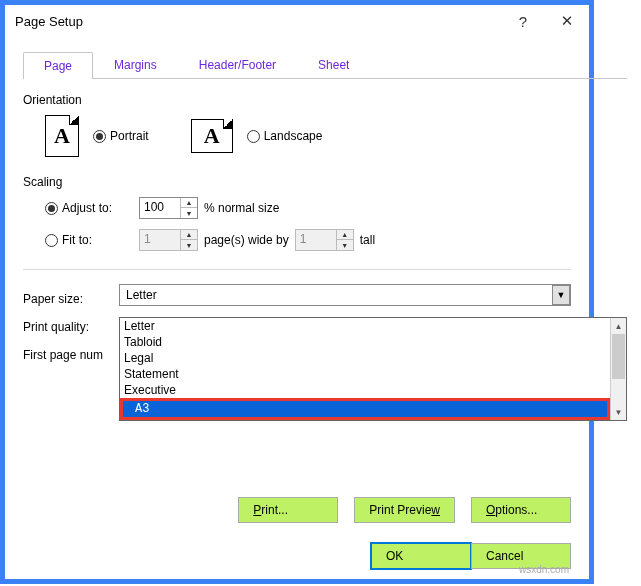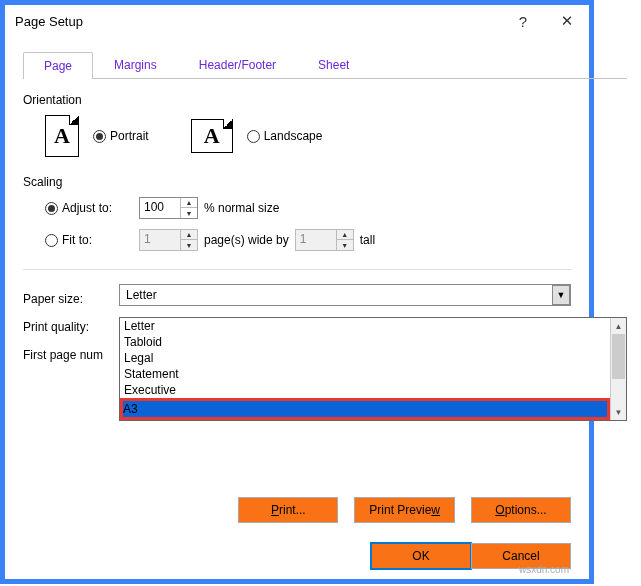--- a/index.html
+++ b/index.html
@@ -32,27 +32,27 @@
   .spinner-btn:last-child{border-bottom:none;}
   .form-row { display: flex; align-items: flex-end; margin-top: 14px; }
   .form-label { width: 96px; }
   .combo { flex: 1; height: 22px; border: 1px solid #888; display: flex; align-items: center; background:#fff; }
   .combo-val { flex: 1; padding: 2px 6px; }
   .combo-btn { width: 18px; height: 20px; background: #e1e1e1; border: 1px solid #888; display:flex; align-items:center; justify-content:center; font-size:9px; margin:0; }
   .dropdown-panel { position: absolute; left: 114px; top: 238px; width: 508px; border: 1px solid #666; background: #fff; z-index: 10; display:flex; }
   .dropdown-list { flex:1; }
   .dropdown-item { padding: 1px 4px; cursor:default; }
   .dropdown-item.highlight-wrap { border: 3px solid #e8382f; padding:0; }
-  .dropdown-item.highlight { background: #0a64d8; color: #000000; padding: 1px 0; }
+  .dropdown-item.highlight { background: #0a64d8; color: #ffffff; padding: 1px 12px; font-family: Liberation Mono, monospace; }
   .scrollbar { width: 16px; background: #f0f0f0; display:flex; flex-direction:column; border-left:1px solid #ccc;}
   .scroll-arw { height:16px; display:flex; align-items:center; justify-content:center; font-size:8px; color:#555; background:#f0f0f0;}
   .scroll-track { flex:1; background:#f0f0f0; position:relative;}
   .scroll-thumb { position:absolute; top:0; left:1px; right:1px; height:45px; background:#ccc;}
   .action-row { position: absolute; bottom: 56px; right: 18px; display:flex; gap:16px; }
-  .btn { min-width: 100px; height: 26px; border: 1px solid #aaa; background: #f97316; display:flex; align-items:center; justify-content:center; padding: 0 14px; cursor:default;}
+  .btn { min-width: 100px; height: 26px; border: 1px solid #aaa; background: #bef264; display:flex; align-items:center; justify-content:flex-start; padding: 0 14px; cursor:default;}
   .btn u{text-decoration:underline;}
   .okcancel { position:absolute; bottom:10px; right:18px; display:flex; }
   .btn.primary { border: 1px solid #0078d7; outline: 1px solid #0078d7; }
   hr.divider{ border:none; border-top:1px solid #ddd; margin: 18px 0 4px 0;}
   .watermark{position:absolute; bottom:4px; right:20px; font-size:10px; color:#aaa; z-index:0;}
 </style>
 </head>
 <body>
 
 <div class="dialog">

